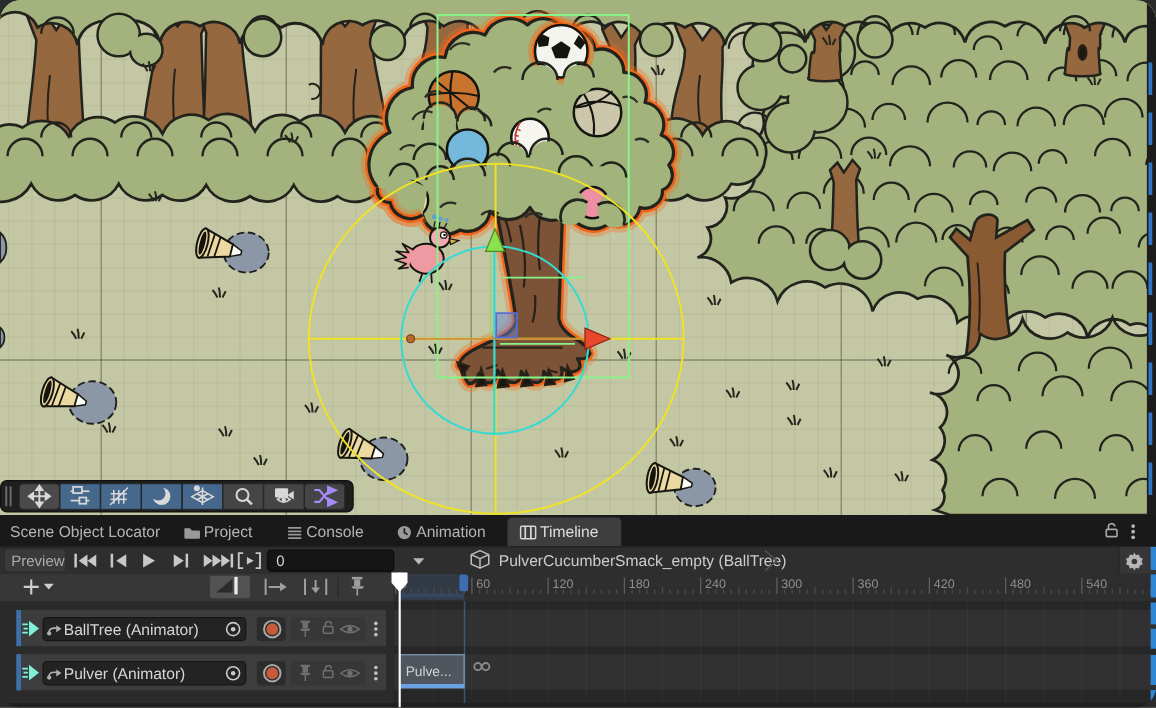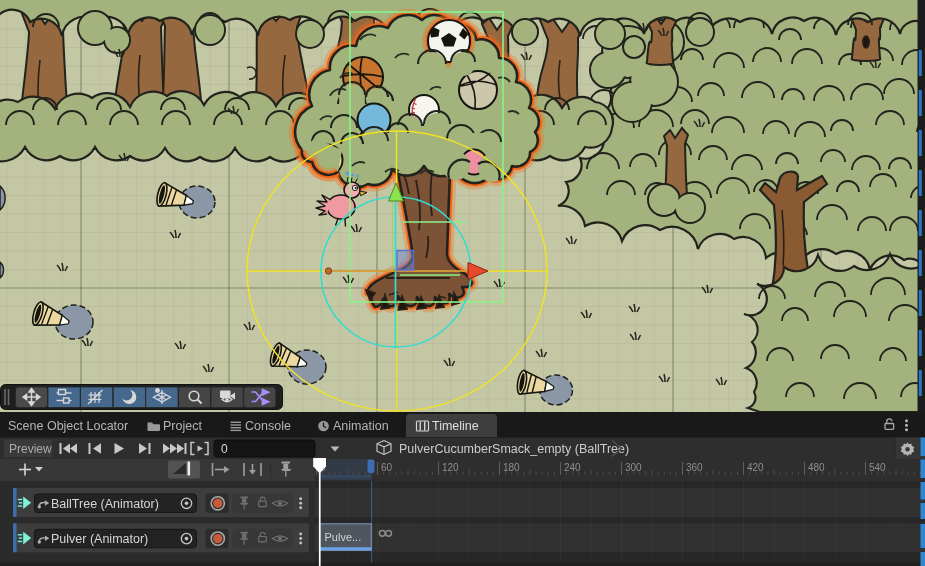--- a/index.html
+++ b/index.html
@@ -1,16 +1,16 @@
 <!DOCTYPE html>
 <html><head>
 <meta charset="utf-8">
 <style>
   html,body{margin:0;padding:0;background:#2b2b2b;}
-  #app{position:relative;width:925px;height:566px;overflow:hidden;font-family:"Liberation Sans",sans-serif;}
+  #app{position:relative;width:925px;height:566px;overflow:hidden;font-family:"Liberation Sans",sans-serif;border-radius:17px;}
   .abs{position:absolute;}
   svg{display:block}
   text{font-family:"Liberation Sans",sans-serif;}
 </style>
 </head>
 <body>
 <div id="app">
   <svg id="scene" class="abs" style="left:0;top:0" width="925" height="412" viewBox="0 0 925 412">
   <rect x="0" y="0" width="925" height="412" fill="#c3c7a4"></rect>
   <g stroke="rgba(60,60,45,0.055)" stroke-width="1">

